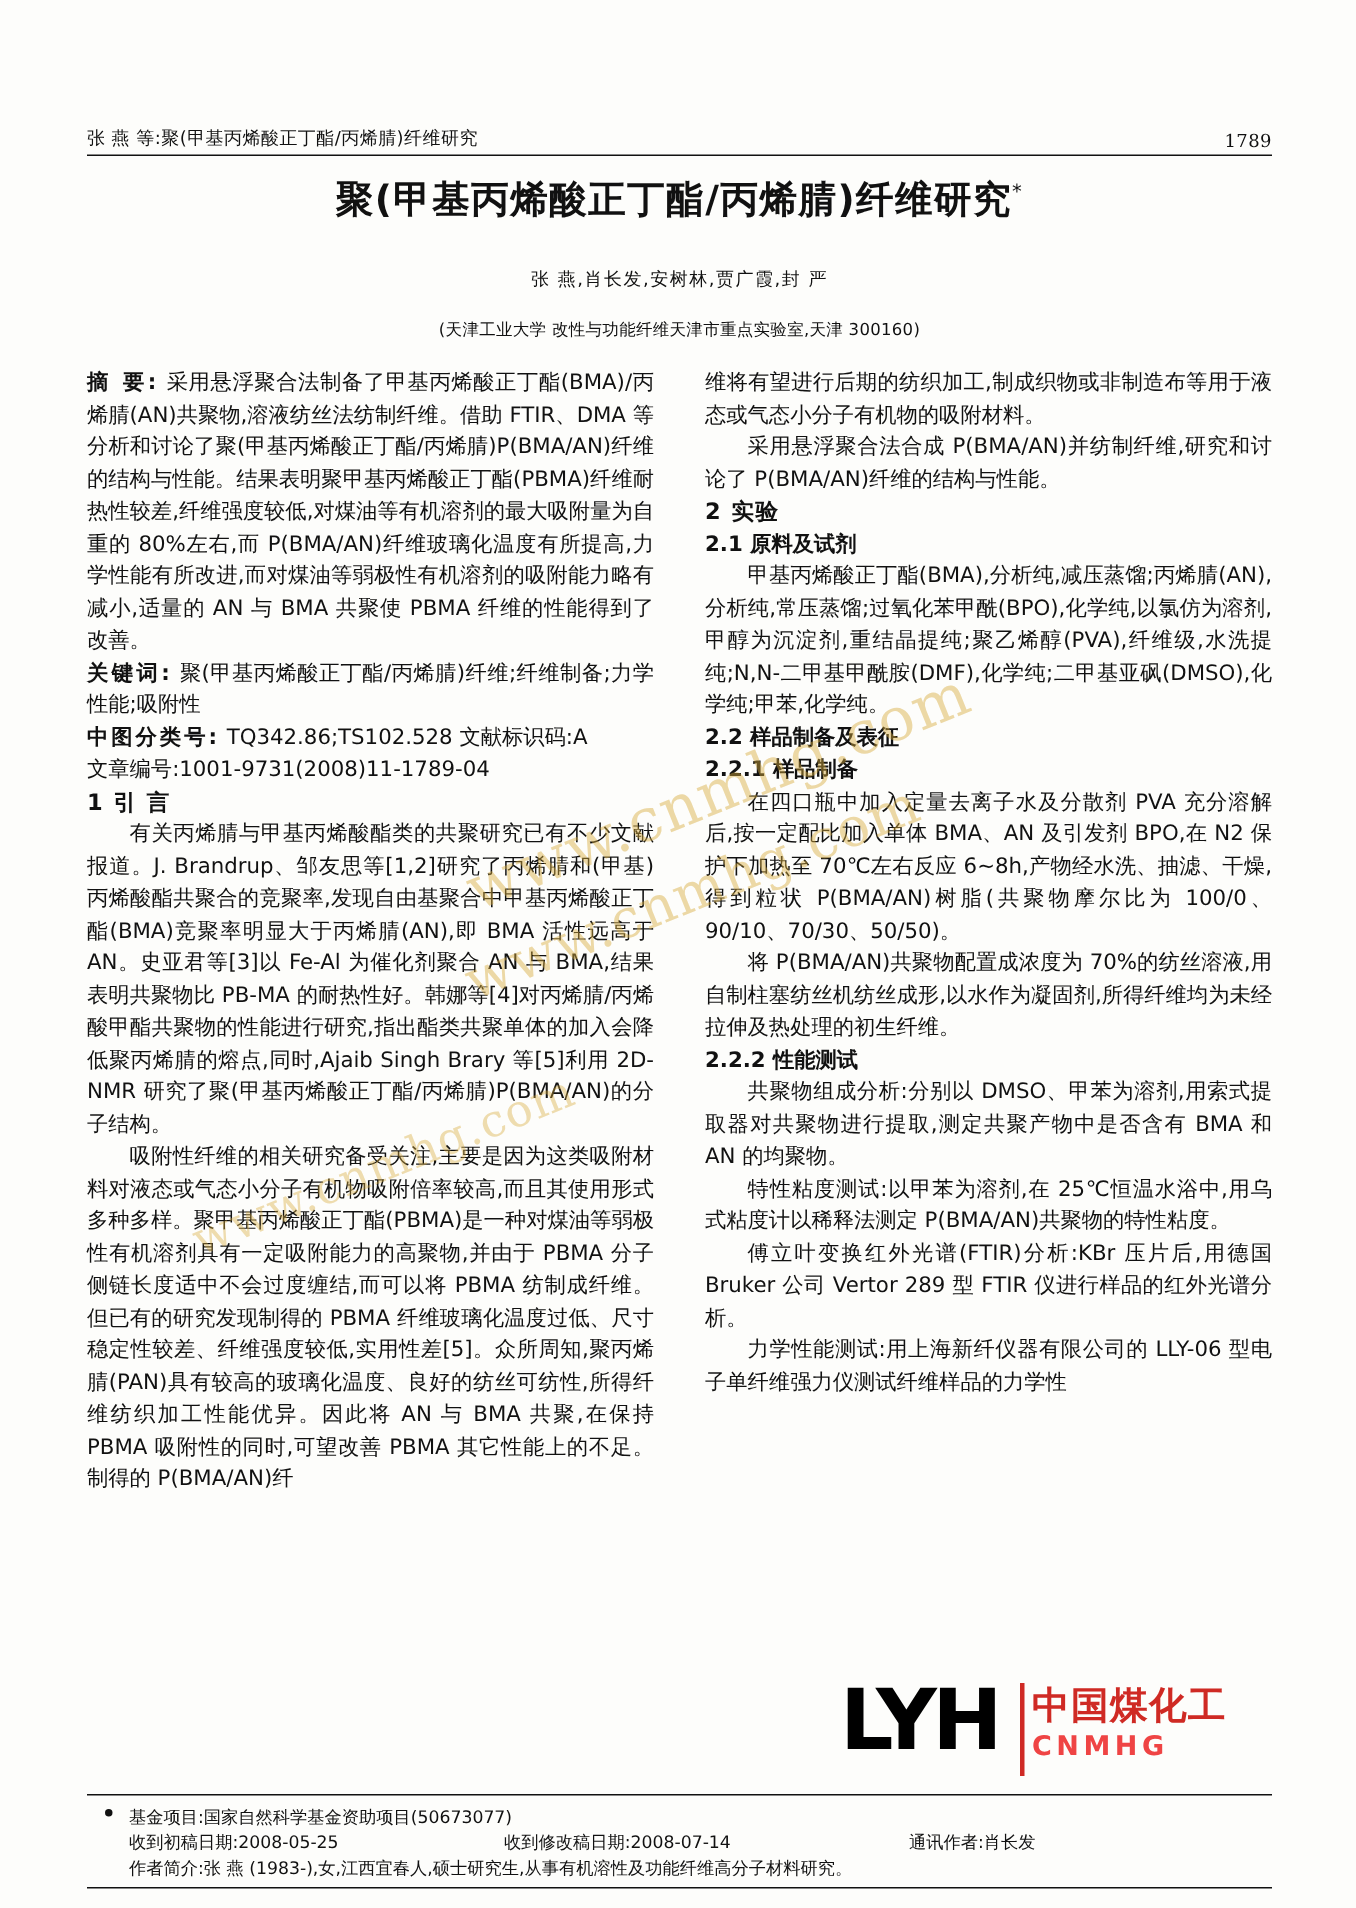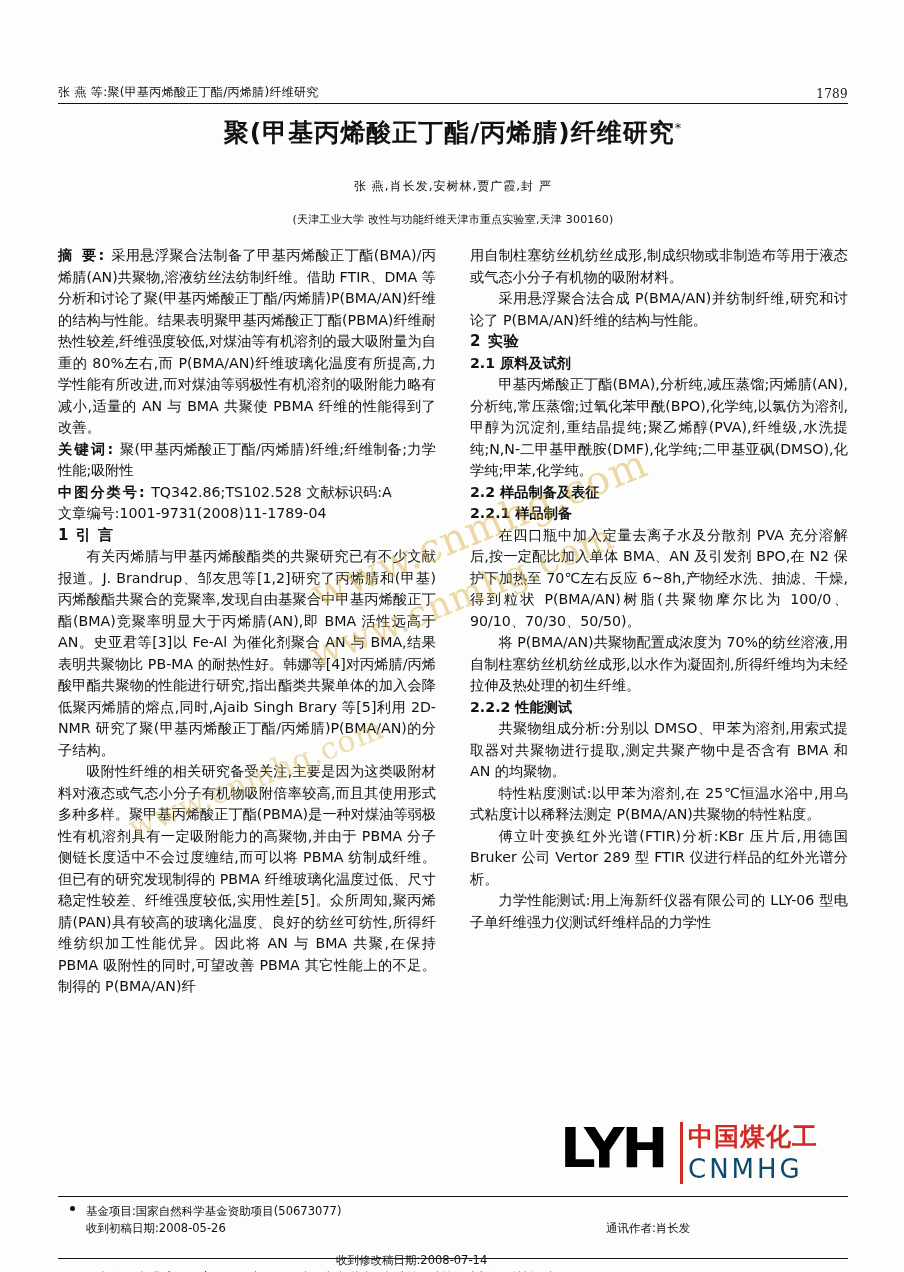--- a/index.html
+++ b/index.html
@@ -146,23 +146,23 @@
     position: absolute; left: 128px; top: 0px;
     font-family: "DejaVu Sans", sans-serif;
     font-weight: bold;
     font-size: 25px;
     color: #cf2a24;
     letter-spacing: 1px;
   }
   .logo .cnmhg {
     position: absolute; left: 128px; top: 34px;
     font-family: "DejaVu Sans", sans-serif;
-    font-weight: normal;
-    font-size: 26px;
-    color: #0c4a6e;
+    font-weight: bold;
+    font-size: 18px;
+    color: #ef4444;
     letter-spacing: 3px;
   }
   .logo .bar {
     position: absolute; left: 120px; top: 2px;
     width: 3px; height: 62px;
     background: #cf2a24;
   }
 
   
   .foot-rule {
@@ -176,21 +176,21 @@
     left: 58px; top: 1203px;
     width: 790px;
     font-family: "DejaVu Sans", sans-serif;
     font-size: 11.5px;
     line-height: 17px;
   }
   .footer .bullet { position: absolute; left: 12px; top: 3px; width: 5px; height: 5px; background:#111; border-radius: 50%; }
   .footer .line { padding-left: 28px; position: relative; }
   .footer .cols { display: flex; }
   .footer .c1 { width: 250px; }
-  .footer .c2 { width: 270px; margin-top: 32px; }
+  .footer .c2 { width: 270px; }
   .footer .c3 { width: 240px; }
   .bottom-rule {
     position: absolute;
     left: 58px; top: 1258px;
     width: 790px; height: 1px;
     background: #111;
   }
 </style>
 </head>
 <body>
@@ -225,21 +225,21 @@
       <span>文献标识码:A</span>
     </p>
     <p class="kv">文章编号:1001-9731(2008)11-1789-04</p>
 
     <p class="heading">1  引   言</p>
     <p class="p-indent">有关丙烯腈与甲基丙烯酸酯类的共聚研究已有不少文献报道。J. Brandrup、邹友思等[1,2]研究了丙烯腈和(甲基)丙烯酸酯共聚合的竞聚率,发现自由基聚合中甲基丙烯酸正丁酯(BMA)竞聚率明显大于丙烯腈(AN),即 BMA 活性远高于 AN。史亚君等[3]以 Fe-Al 为催化剂聚合 AN 与 BMA,结果表明共聚物比 PB-MA 的耐热性好。韩娜等[4]对丙烯腈/丙烯酸甲酯共聚物的性能进行研究,指出酯类共聚单体的加入会降低聚丙烯腈的熔点,同时,Ajaib Singh Brary 等[5]利用 2D-NMR 研究了聚(甲基丙烯酸正丁酯/丙烯腈)P(BMA/AN)的分子结构。</p>
     <p class="p-indent">吸附性纤维的相关研究备受关注,主要是因为这类吸附材料对液态或气态小分子有机物吸附倍率较高,而且其使用形式多种多样。聚甲基丙烯酸正丁酯(PBMA)是一种对煤油等弱极性有机溶剂具有一定吸附能力的高聚物,并由于 PBMA 分子侧链长度适中不会过度缠结,而可以将 PBMA 纺制成纤维。但已有的研究发现制得的 PBMA 纤维玻璃化温度过低、尺寸稳定性较差、纤维强度较低,实用性差[5]。众所周知,聚丙烯腈(PAN)具有较高的玻璃化温度、良好的纺丝可纺性,所得纤维纺织加工性能优异。因此将 AN 与 BMA 共聚,在保持 PBMA 吸附性的同时,可望改善 PBMA 其它性能上的不足。制得的 P(BMA/AN)纤</p>
   </div>
 
   <div class="col right">
-    <p>用自制柱塞纺丝机纺丝成形,制成织物或非制造布等用于液态或气态小分子有机物的吸附材料。</p>
+    <p>维将有望进行后期的纺织加工,制成织物或非制造布等用于液态或气态小分子有机物的吸附材料。</p>
     <p class="p-indent">采用悬浮聚合法合成 P(BMA/AN)并纺制纤维,研究和讨论了 P(BMA/AN)纤维的结构与性能。</p>
 
     <p class="heading">2  实验</p>
     <p class="subheading">2.1  原料及试剂</p>
     <p class="p-indent">甲基丙烯酸正丁酯(BMA),分析纯,减压蒸馏;丙烯腈(AN),分析纯,常压蒸馏;过氧化苯甲酰(BPO),化学纯,以氯仿为溶剂,甲醇为沉淀剂,重结晶提纯;聚乙烯醇(PVA),纤维级,水洗提纯;N,N-二甲基甲酰胺(DMF),化学纯;二甲基亚砜(DMSO),化学纯;甲苯,化学纯。</p>
 
     <p class="subheading">2.2  样品制备及表征</p>
     <p class="subheading">2.2.1  样品制备</p>
     <p class="p-indent">在四口瓶中加入定量去离子水及分散剂 PVA 充分溶解后,按一定配比加入单体 BMA、AN 及引发剂 BPO,在 N2 保护下加热至 70℃左右反应 6~8h,产物经水洗、抽滤、干燥,得到粒状 P(BMA/AN)树脂(共聚物摩尔比为 100/0、90/10、70/30、50/50)。</p>
     <p class="p-indent">将 P(BMA/AN)共聚物配置成浓度为 70%的纺丝溶液,用自制柱塞纺丝机纺丝成形,以水作为凝固剂,所得纤维均为未经拉伸及热处理的初生纤维。</p>
@@ -262,21 +262,21 @@
     <span class="cnmhg">CNMHG</span>
   </div>
 
   <div class="foot-rule"></div>
   <div class="footer">
     <div class="line">
       <span class="bullet"></span>
       <span>基金项目:国家自然科学基金资助项目(50673077)</span>
     </div>
     <div class="line cols">
-      <span class="c1">收到初稿日期:2008-05-26</span>
+      <span class="c1">收到初稿日期:2008-05-25</span>
       <span class="c2">收到修改稿日期:2008-07-14</span>
       <span class="c3">通讯作者:肖长发</span>
     </div>
     <div class="line">
       <span>作者简介:张   燕   (1983-),女,江西宜春人,硕士研究生,从事有机溶性及功能纤维高分子材料研究。</span>
     </div>
   </div>
   <div class="bottom-rule"></div>
 
 </div>

